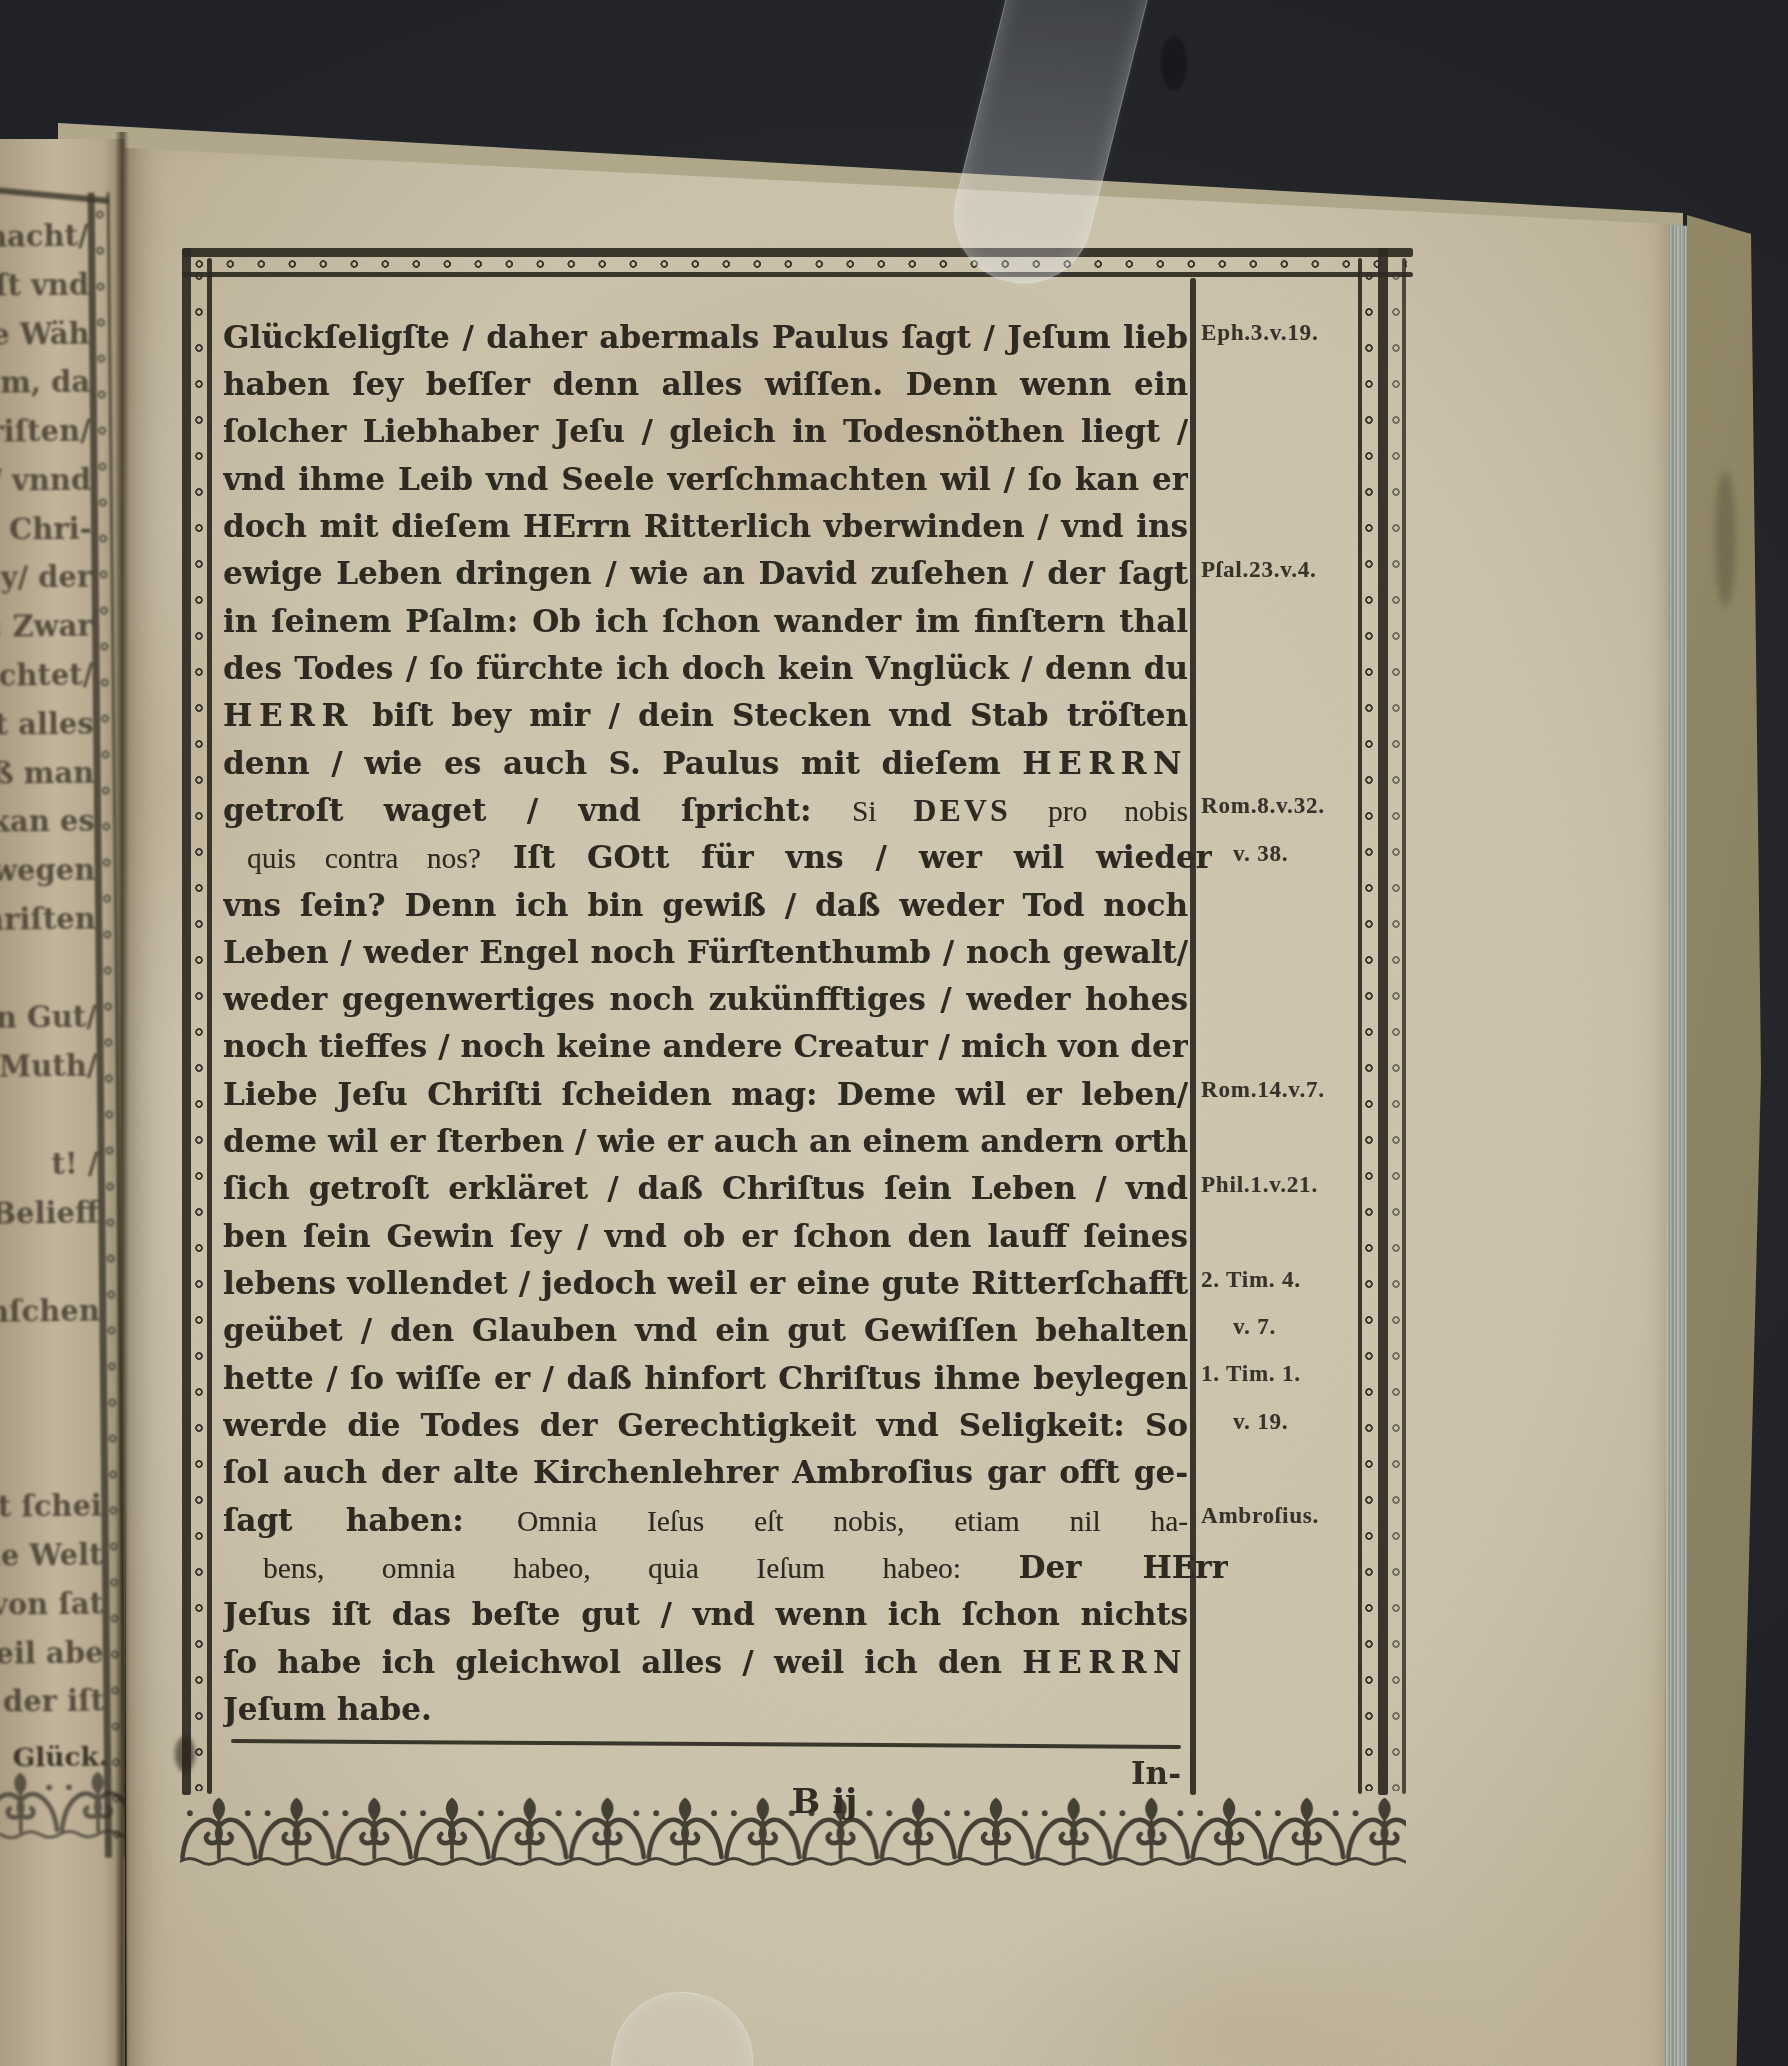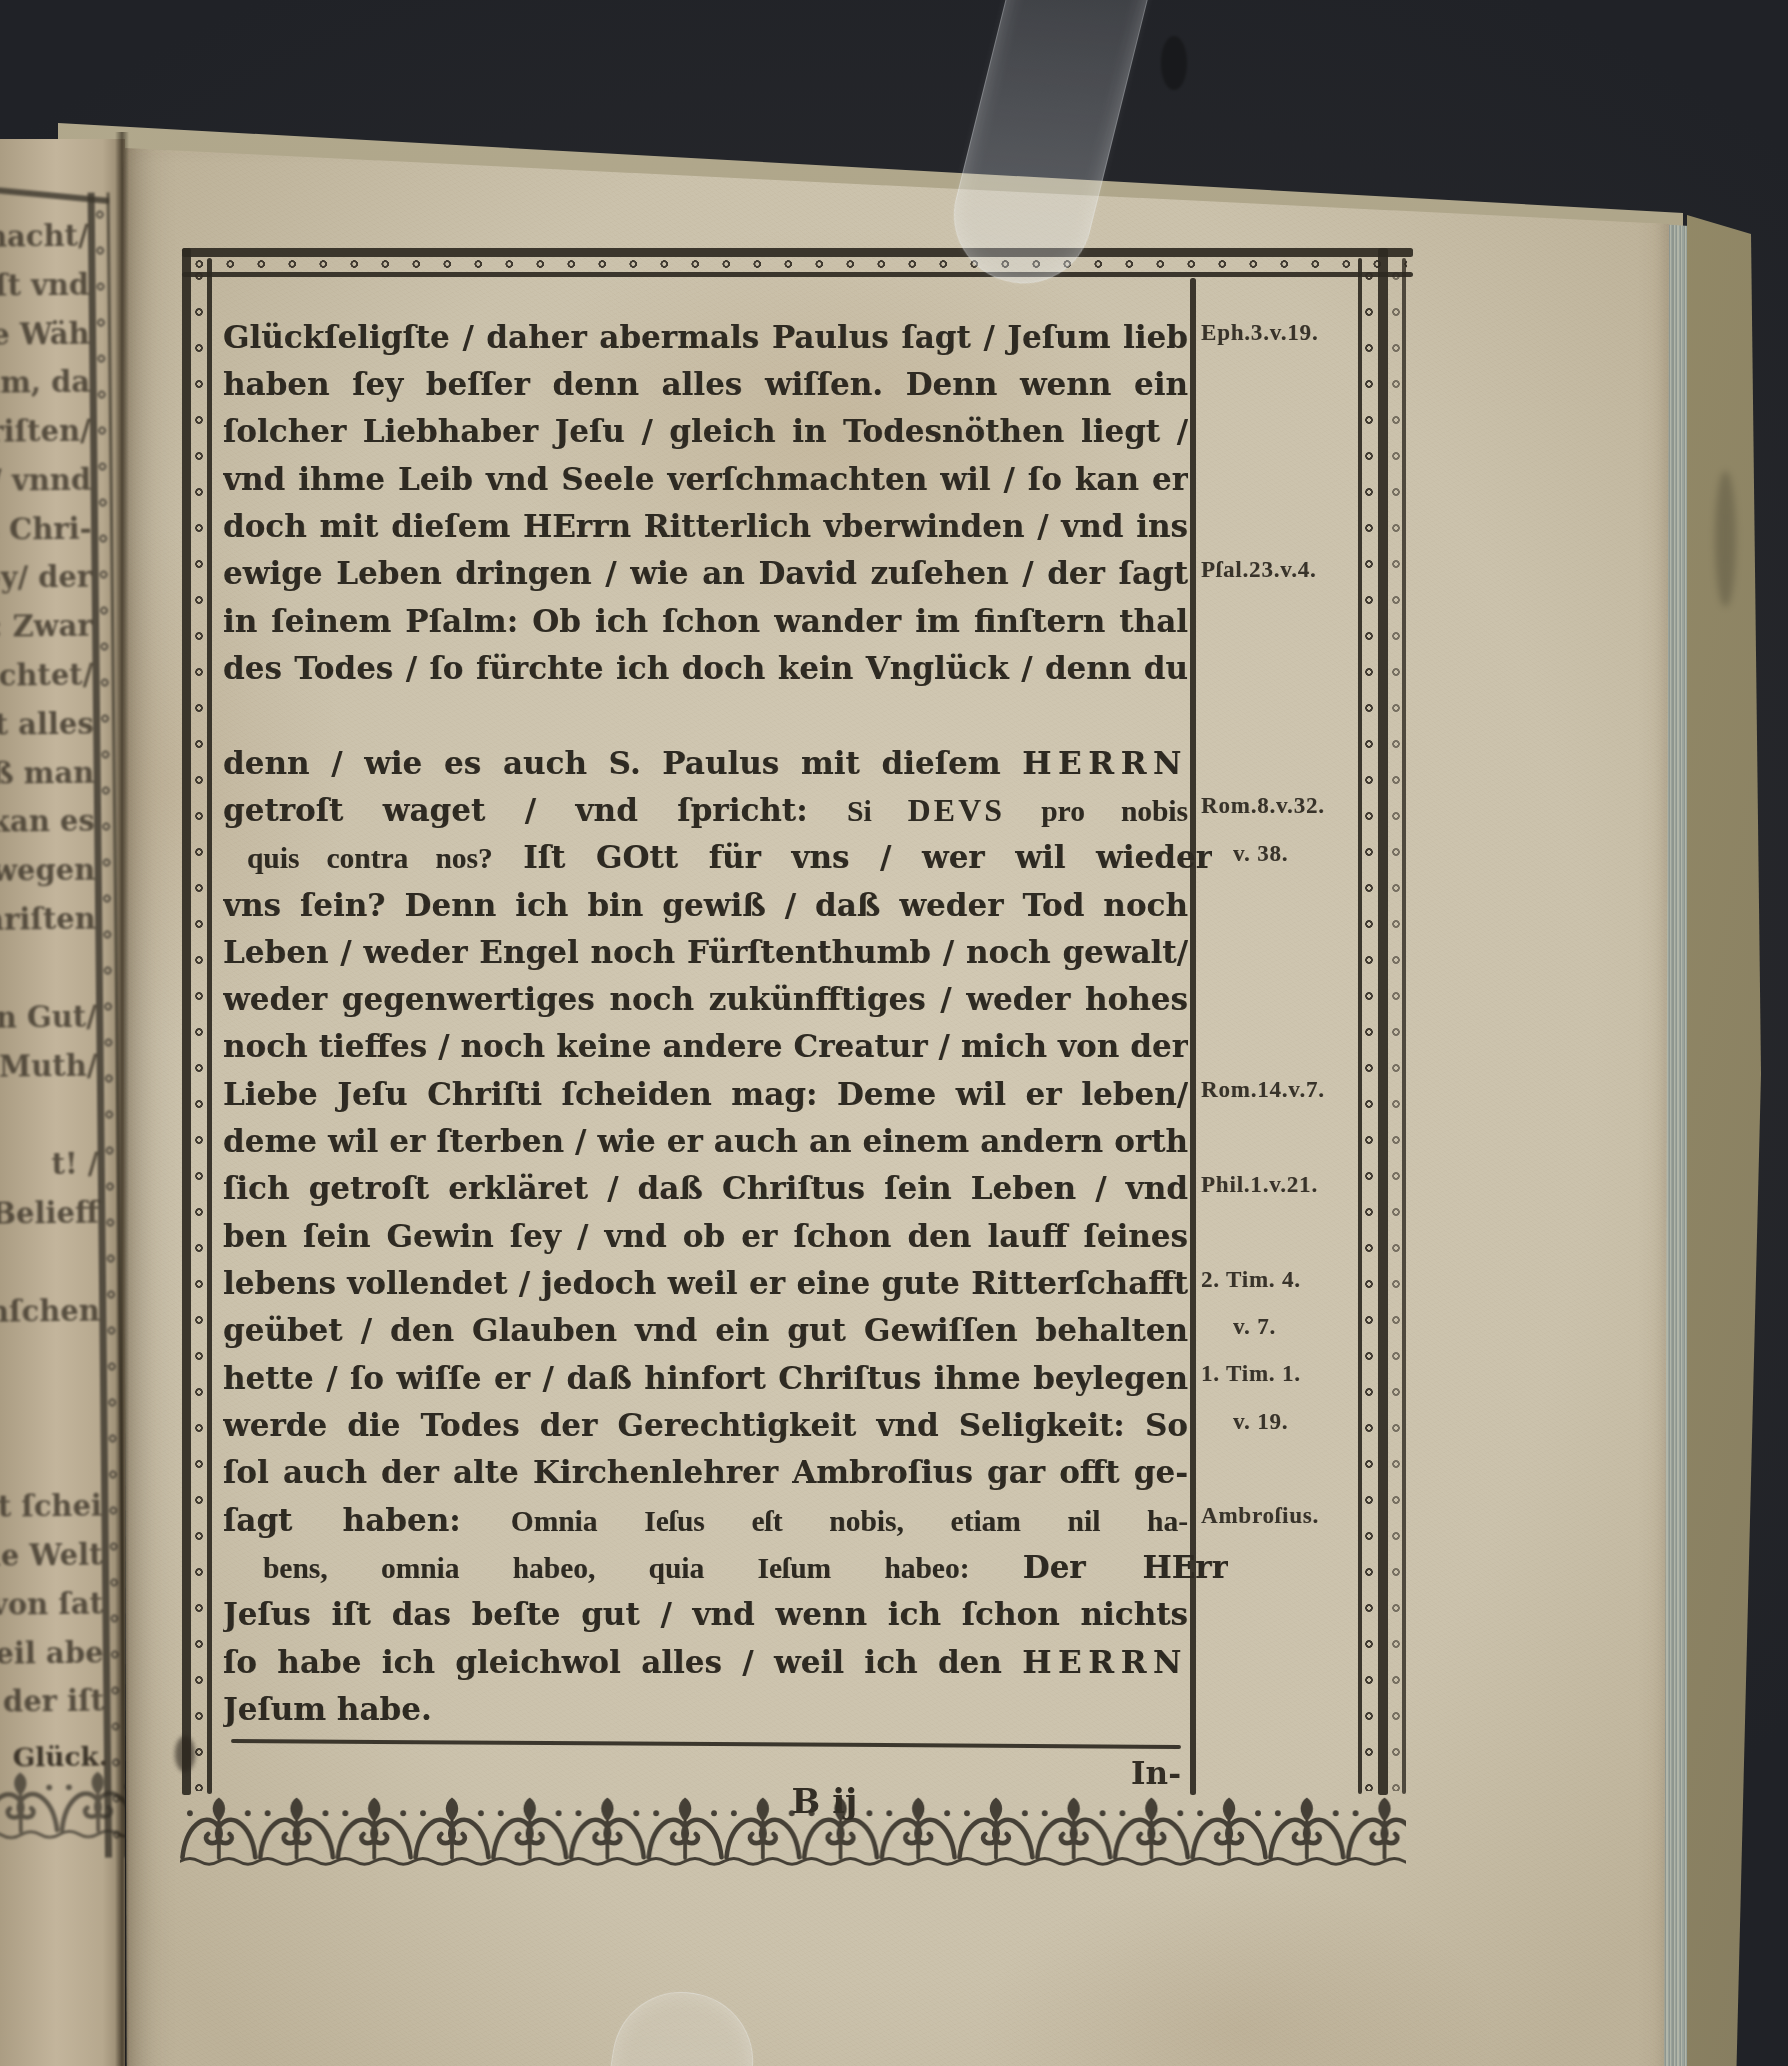--- a/index.html
+++ b/index.html
@@ -69,21 +69,21 @@
     background-size:12.4px 36px;background-repeat:repeat-y;}
 
   
   .text-block{position:absolute;left:101px;top:0;width:965px;height:1818px;}
   .text-line{position:absolute;left:0;width:965px;height:49px;overflow:hidden;
     font-weight:bold;font-size:31px;line-height:46px;color:#2e2a22;text-align:justify;
     text-shadow:0.4px 0.4px 0 rgba(46,42,34,.30);}
   .text-line::after{content:"";display:inline-block;width:100%;height:0;}
   .text-line.last{text-align:left;}
   .text-line.last::after{display:none;}
-  .run.latin{font-family:"Liberation Serif",serif;font-weight:700;font-size:.95em;}
+  .run.latin{font-family:"Liberation Serif",serif;font-weight:400;font-size:.95em;}
   .run.latin-caps{font-family:"Liberation Serif",serif;font-weight:700;letter-spacing:3.3px;font-size:1.02em;}
   .run.spaced{letter-spacing:6.6px;}
   .margin-col{position:absolute;left:1079px;top:0;width:154px;height:1818px;}
   .margin-note{position:absolute;left:0;width:154px;font-family:"Liberation Serif",serif;
     font-size:23px;font-weight:600;letter-spacing:0.8px;color:#38332a;white-space:nowrap;
     text-shadow:0.4px 0.4px 0 rgba(50,45,36,.25);}
   .margin-note.indent{padding-left:32px;}
 
   .sig-rule{left:109px;top:1620px;width:950px;height:3.7px;transform:rotate(.35deg);}
   .signature{position:absolute;left:599px;top:1631px;width:207px;text-align:center;
@@ -192,20 +192,21 @@
 
   <div class="text-block">
       <div class="text-line" style="top: 192px;"><span class="run fraktur">Glückſeligſte / daher abermals Paulus ſagt / Jeſum lieb</span></div>
       <div class="text-line" style="top: 239px;"><span class="run fraktur">haben ſey beſſer denn alles wiſſen.  Denn wenn ein</span></div>
       <div class="text-line" style="top: 286px;"><span class="run fraktur">ſolcher Liebhaber Jeſu / gleich in Todesnöthen liegt /</span></div>
       <div class="text-line" style="top: 334px;"><span class="run fraktur">vnd ihme Leib vnd Seele verſchmachten wil / ſo kan er</span></div>
       <div class="text-line" style="top: 381px;"><span class="run fraktur">doch mit dieſem HErrn Ritterlich vberwinden / vnd ins</span></div>
       <div class="text-line" style="top: 428px;"><span class="run fraktur">ewige Leben dringen / wie an David zuſehen / der ſagt</span></div>
       <div class="text-line" style="top: 476px;"><span class="run fraktur">in ſeinem Pſalm:  Ob ich ſchon wander im finſtern thal</span></div>
       <div class="text-line" style="top: 523px;"><span class="run fraktur">des Todes / ſo fürchte ich doch kein Vnglück / denn du</span></div>
+      <div class="text-line" style="top: 570px;"><span class="run spaced">HERR</span><span class="run fraktur"> biſt bey mir / dein Stecken vnd Stab tröſten</span></div>
       <div class="text-line" style="top: 618px;"><span class="run fraktur">denn / wie es auch S. Paulus mit dieſem </span><span class="run spaced">HERRN</span></div>
       <div class="text-line" style="top: 665px;"><span class="run fraktur">getroſt waget / vnd ſpricht:  </span><span class="run latin">Si </span><span class="run latin-caps">DEVS</span><span class="run latin"> pro nobis</span></div>
       <div class="text-line" style="top: 712px; margin-left: 24px;"><span class="run latin">quis contra nos?</span><span class="run fraktur">  Iſt GOtt für vns / wer wil wieder</span></div>
       <div class="text-line" style="top: 760px;"><span class="run fraktur">vns ſein?  Denn ich bin gewiß / daß weder Tod noch</span></div>
       <div class="text-line" style="top: 807px;"><span class="run fraktur">Leben / weder Engel noch Fürſtenthumb / noch gewalt/</span></div>
       <div class="text-line" style="top: 854px;"><span class="run fraktur">weder gegenwertiges noch zukünfftiges / weder hohes</span></div>
       <div class="text-line" style="top: 901px;"><span class="run fraktur">noch tieffes / noch keine andere Creatur / mich von der</span></div>
       <div class="text-line" style="top: 949px;"><span class="run fraktur">Liebe Jeſu Chriſti ſcheiden mag:  Deme wil er leben/</span></div>
       <div class="text-line" style="top: 996px;"><span class="run fraktur">deme wil er ſterben / wie er auch an einem andern orth</span></div>
       <div class="text-line" style="top: 1043px;"><span class="run fraktur">ſich getroſt erkläret / daß Chriſtus ſein Leben / vnd Ster-</span></div>

